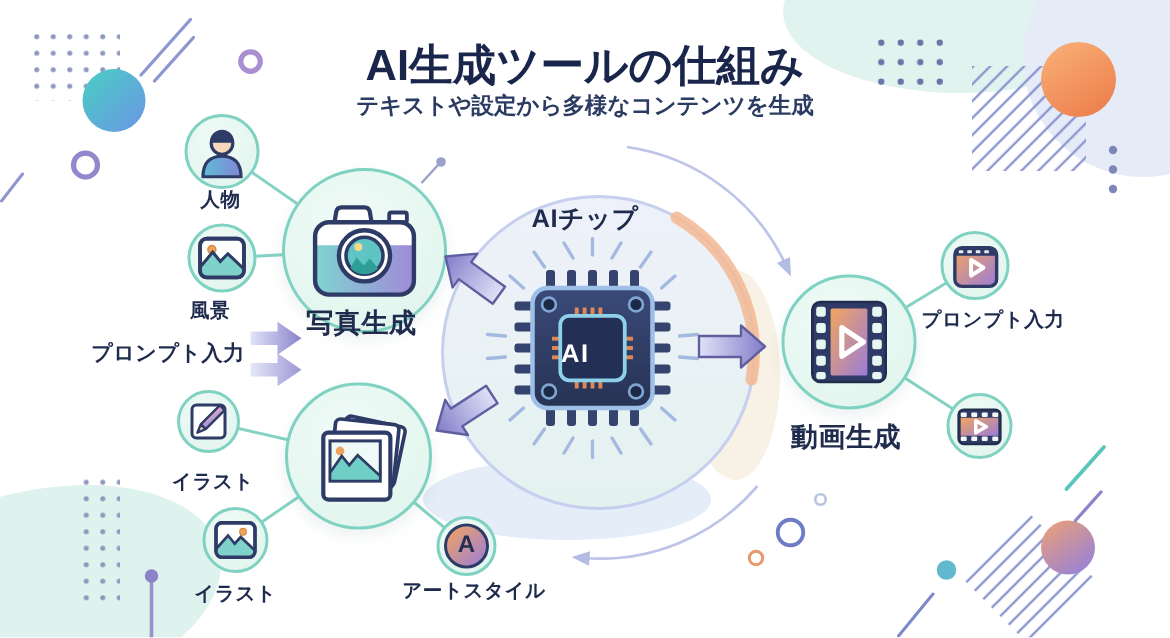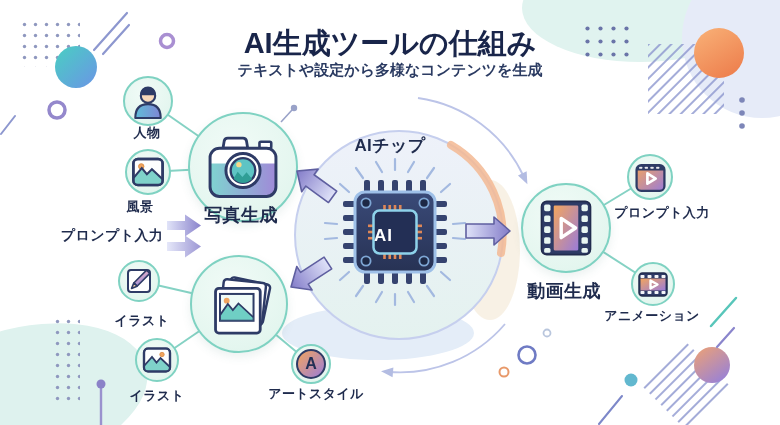--- a/index.html
+++ b/index.html
@@ -388,16 +388,15 @@
 
   <div class="label fs13" style="left:117px;top:124px;width:60px">人物</div>
   <div class="label fs13" style="left:110px;top:198px;width:60px">風景</div>
   <div class="label fs14" style="left:37px;top:227px;width:150px">プロンプト入力</div>
   <div class="label fs18" style="left:186px;top:203px;width:110px">写真生成</div>
   <div class="label fs13" style="left:102px;top:312px;width:80px">イラスト</div>
   <div class="label fs13" style="left:117px;top:387px;width:80px">イラスト</div>
   <div class="label fs13" style="left:251px;top:385px;width:130px">アートスタイル</div>
   <div class="label fs18" style="left:509px;top:279px;width:110px">動画生成</div>
   <div class="label fs13" style="left:597px;top:204px;width:130px">プロンプト入力</div>
-  <div class="label fs13" style="left:582px;top:307px;width:140px">アニメーション</div>
   <div class="label fs17" style="left:330px;top:134px;width:120px">AIチップ</div>
 
 </div>
 
 </body></html>

